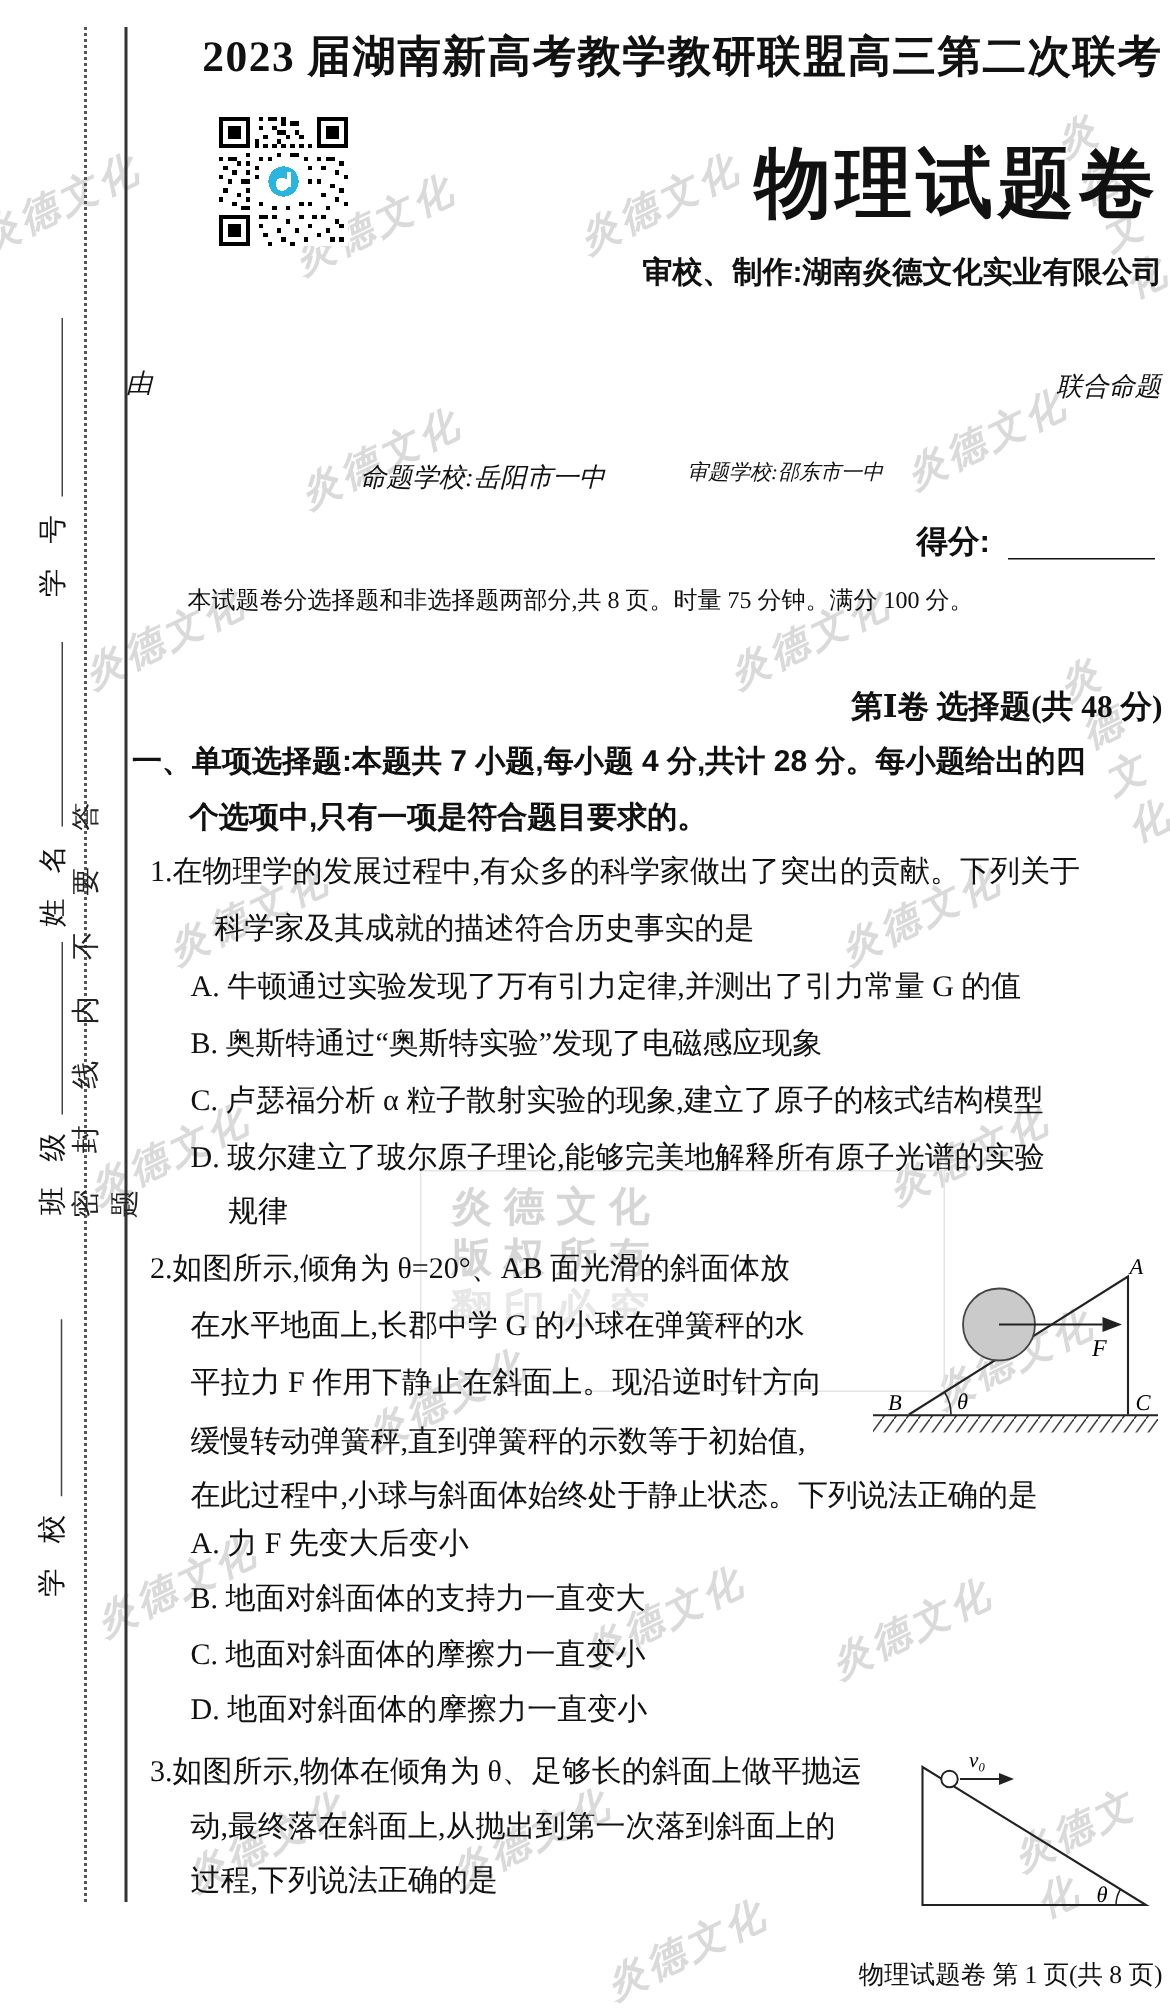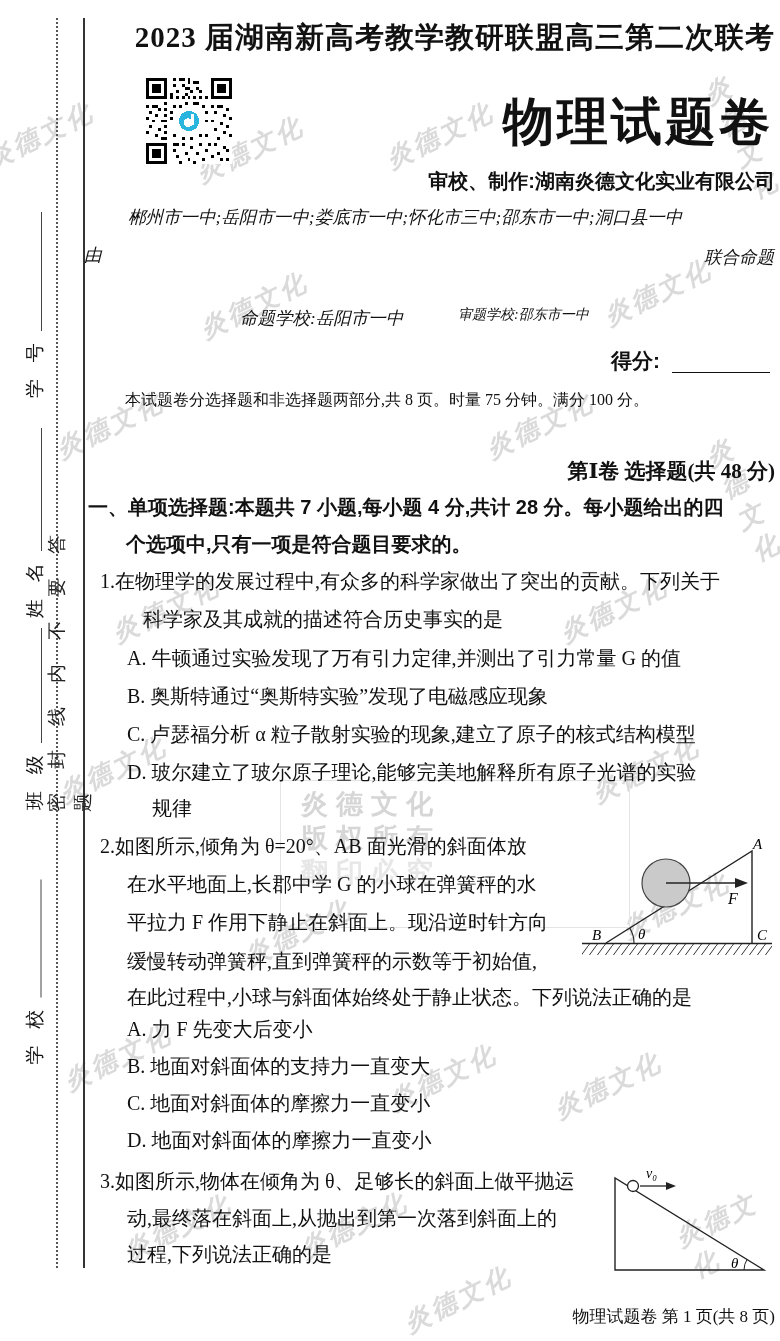--- a/index.html
+++ b/index.html
@@ -206,21 +206,20 @@
         <rect x="15.3" y="12.3" width="0.9" height="3.5" fill="#fff"></rect>
       </svg>
     </div>
 
     <div class="abs sans b center" style="left:93px;top:88px;width:680px;font-size:51px;letter-spacing:3px">物理试题卷</div>
 
     <div class="abs sans b center" style="left:95px;top:168px;width:680px;font-size:20px">审校、制作:湖南炎德文化实业有限公司</div>
 
     <div class="abs serif it" style="left:84px;top:243px;font-size:17.5px">由</div>
     <div class="abs schools" style="left:128px;top:198px">
-      <div>郴州市一中;岳阳市一中;娄底市一中;怀化市三中;邵东市一中;洞口县一中</div>
     </div>
     <div class="abs serif it" style="left:704px;top:245px;font-size:17.5px">联合命题</div>
     <div class="abs serif it" style="left:240px;top:306px;font-size:17.5px">命题学校:岳阳市一中</div>
     <div class="abs serif it" style="left:458px;top:306px;font-size:14px">审题学校:邵东市一中</div>
 
     <div class="abs sans b" style="left:611px;top:347px;font-size:21px">得分:</div>
     <div class="abs underline" style="left:672px;top:352px;width:98px;height:20px"></div>
 
     <div class="abs serif" style="left:125px;top:390px;font-size:16px">本试题卷分选择题和非选择题两部分,共 8 页。时量 75 分钟。满分 100 分。</div>
 

